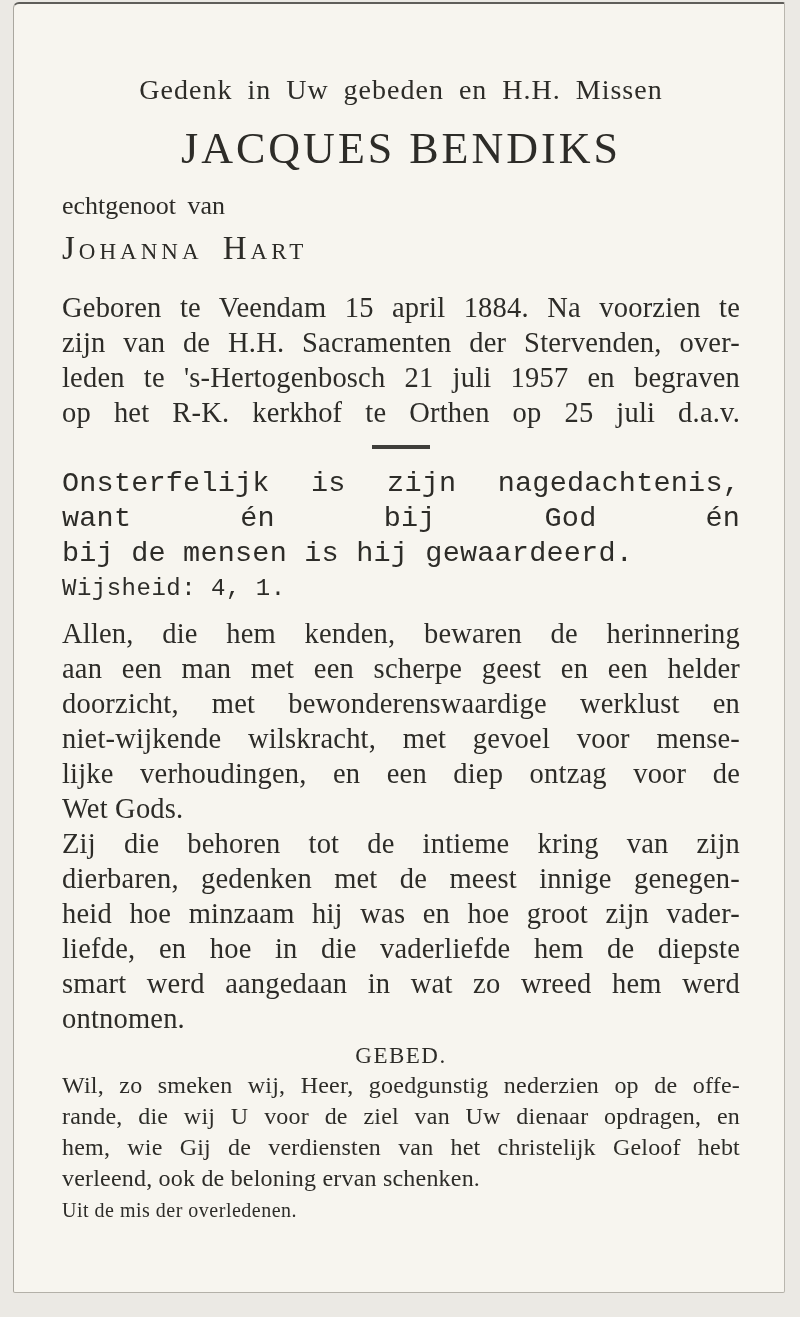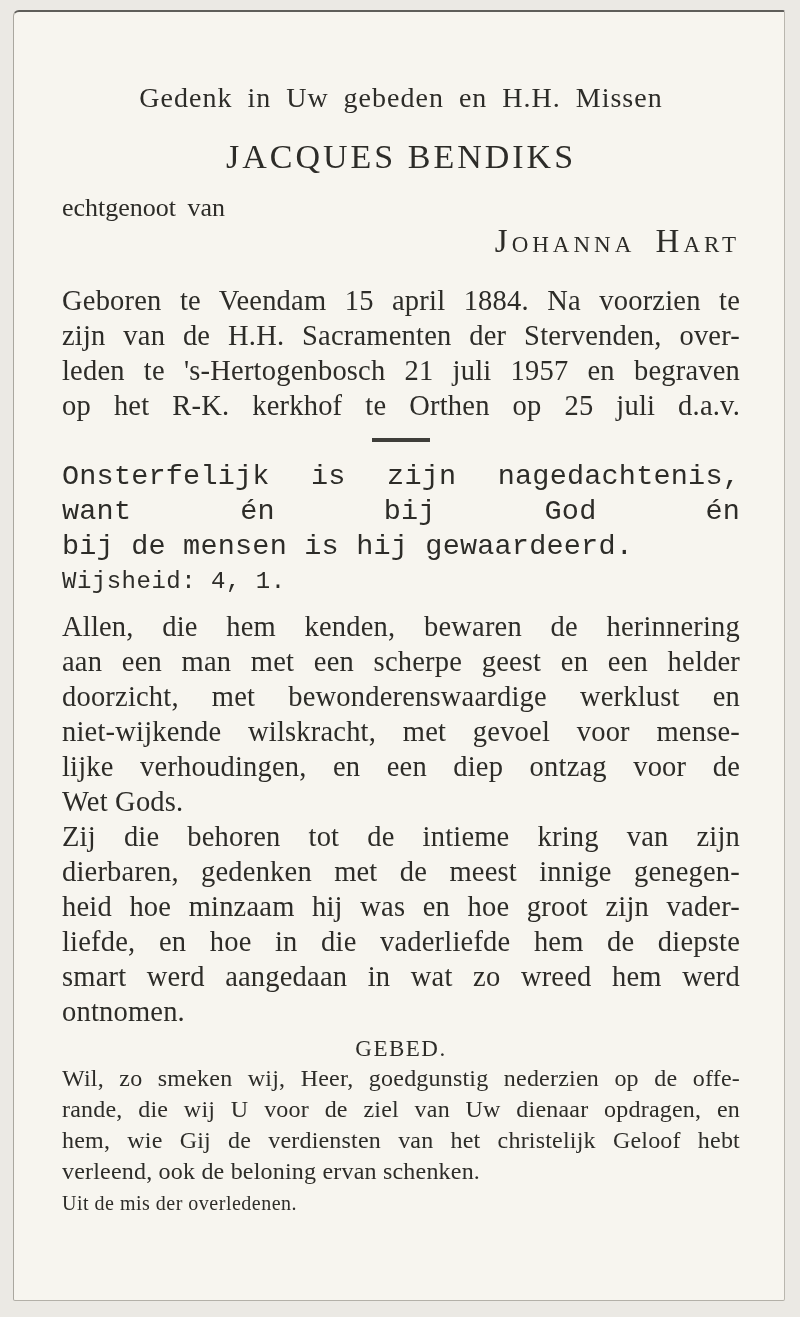--- a/index.html
+++ b/index.html
@@ -10,21 +10,21 @@
     width: 800px;
     height: 1317px;
     background: #ebe9e4;
     font-family: "Liberation Serif", "DejaVu Serif", serif;
     position: relative;
     overflow: hidden;
   }
   .card {
     position: absolute;
     left: 13px;
-    top: 10px;
+    top: 2px;
     width: 772px;
     height: 1291px;
     background: #f7f5ef;
     border-top: 2px solid #5f5e5a;
     border-left: 1px solid #aaa79f;
     border-right: 1px solid #b9b6ae;
     border-bottom: 1px solid #b3b0a8;
     border-radius: 6px 2px 2px 2px;
     box-sizing: border-box;
     color: #2d2c28;
@@ -34,36 +34,37 @@
   }
   .intro {
     text-align: center;
     font-size: 28px;
     letter-spacing: 1px;
     word-spacing: 7px;
     white-space: nowrap;
   }
   .name {
     text-align: center;
-    font-size: 34px;
+    font-size: 44px;
     letter-spacing: 3px;
-    margin-top: 24px;
+    margin-top: 17px;
   }
   .relation {
     text-align: left;
     font-size: 26px;
     word-spacing: 5px;
     margin-top: 17px;
   }
   .spouse {
-    text-align: right;
+    text-align: left;
     font-size: 33px;
     font-variant: small-caps;
     letter-spacing: 4px;
     word-spacing: 8px;
+    margin-top: 9px;
   }
   .para {
     font-size: 28.5px;
     line-height: 35px;
     letter-spacing: 0.2px;
   }
   .bio { margin-top: 23px; }
   .tline { text-align: left; }
   .tline.fill {
     text-align: justify;

